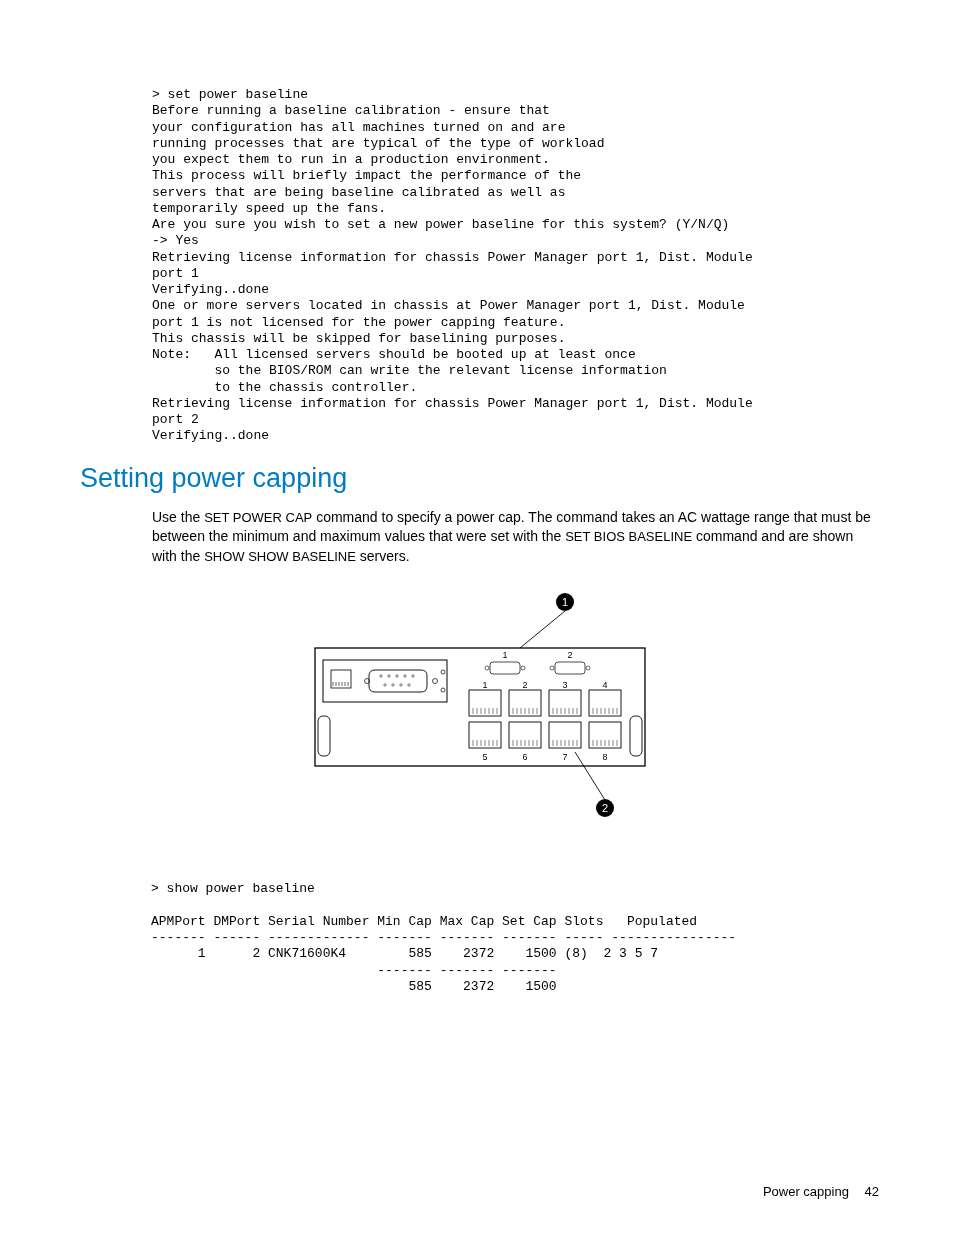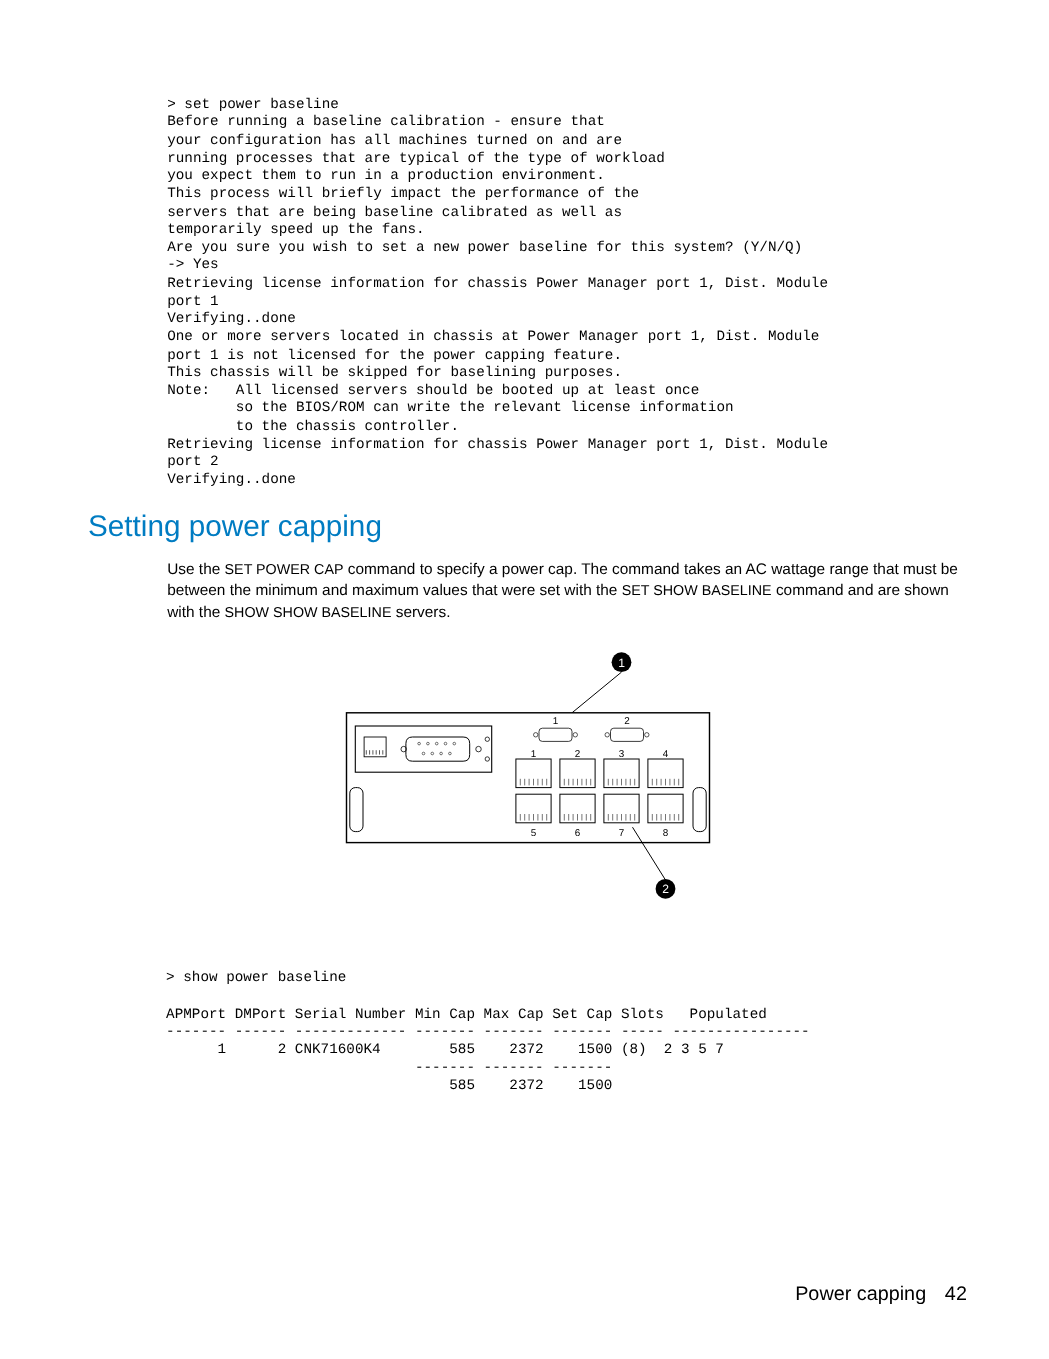--- a/index.html
+++ b/index.html
@@ -48,23 +48,23 @@
   .inline-code {
     font-family: Liberation Sans, sans-serif;
     font-size: 13px;
   }
   .diagram-wrap {
     text-align: center;
     margin: 24px 0 28px 0;
   }
   .footer {
     position: absolute;
-    bottom: 48px;
+    bottom: 36px;
     right: 75px;
-    font-size: 18px;
+    font-size: 13px;
   }
   .footer .pg { margin-left: 12px; }
 </style>
 </head>
 <body>
 
 <div class="page">
 
   <div class="code-block">&gt; set power baseline
 Before running a baseline calibration - ensure that
@@ -85,21 +85,21 @@
 Note:   All licensed servers should be booted up at least once
         so the BIOS/ROM can write the relevant license information
         to the chassis controller.
 Retrieving license information for chassis Power Manager port 1, Dist. Module
 port 2
 Verifying..done</div>
 
   <h2 class="section-heading">Setting power capping</h2>
 
   <p class="body-text">
-    <span>Use the </span><span class="inline-code">SET POWER CAP</span><span> command to specify a power cap. The command takes an AC wattage range that must be between the minimum and maximum values that were set with the </span><span class="inline-code">SET SHOW BASELINE</span><span> command and are shown with the </span><span class="inline-code">SHOW SHOW BASELINE</span><span> servers.</span>
+    <span>Use the </span><span class="inline-code">SET POWER CAP</span><span> command to specify a power cap. The command takes an AC wattage range that must be between the minimum and maximum values that were set with the </span><span class="inline-code">SET BIOS BASELINE</span><span> command and are shown with the </span><span class="inline-code">SHOW SHOW BASELINE</span><span> servers.</span>
   </p>
 
 
   <div class="diagram-wrap">
     <svg width="370" height="260" viewBox="0 0 370 260">
 
       <circle cx="270" cy="12" r="9" fill="#000"></circle>
       <text x="270" y="16" text-anchor="middle" fill="#fff" font-size="11" font-family="Arial">1</text>
       <line x1="270" y1="21" x2="225" y2="58" stroke="#000" stroke-width="0.9"></line>
 

